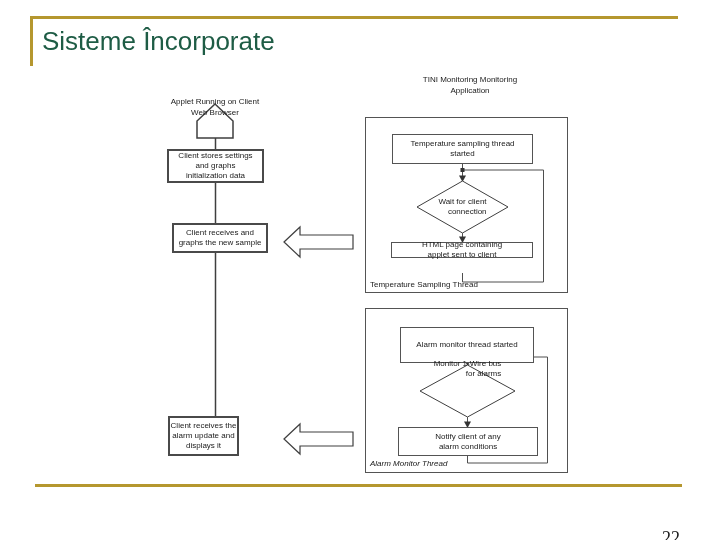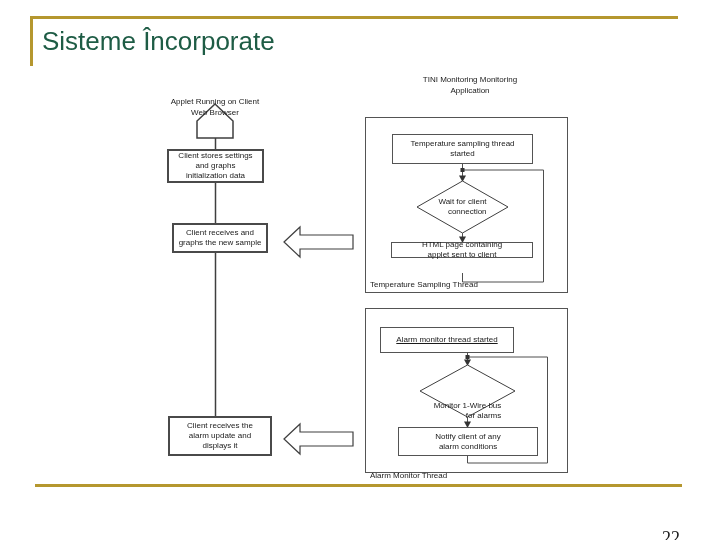--- a/index.html
+++ b/index.html
@@ -78,34 +78,34 @@
 <div class="hdr" style="left:145px;top:72px;width:140px;margin-top:24px;">Applet Running on Client
 Web Browser</div>
 <div class="hdr" style="left:380px;top:74px;width:180px;">TINI Monitoring Monitoring
 Application</div>
 
 <div class="fbox thick" style="left:167px;top:149px;width:97px;height:34px;">Client stores settings
 and graphs
 initialization data</div>
 <div class="fbox thick" style="left:172px;top:223px;width:96px;height:30px;">Client receives and
 graphs the new sample</div>
-<div class="fbox thick" style="left:168px;top:416px;width:104px;height:40px;">Client receives the
+<div class="fbox thick" style="left:168px;top:416px;width:71px;height:40px;">Client receives the
 alarm update and
 displays it</div>
 
 <div class="container" style="left:365px;top:117px;width:203px;height:176px;"></div>
 <div class="clabel" style="left:370px;top:280px;">Temperature Sampling Thread</div>
 <div class="fbox thin" style="left:392px;top:134px;width:141px;height:30px;">Temperature sampling thread
 started</div>
 <div class="dtext" style="left:412px;top:190px;width:101px;height:34px;">Wait for client
 connection</div>
 <div class="fbox thin" style="left:391px;top:242px;width:142px;height:16px;">HTML page containing
 applet sent to client</div>
 
 <div class="container" style="left:365px;top:308px;width:203px;height:165px;"></div>
-<div class="clabel" style="left:370px;top:471px;">Alarm Monitor Thread</div>
-<div class="fbox thin" style="left:380px;top:327px;width:134px;height:26px;text-decoration:underline;">Alarm monitor thread started</div>
-<div class="dtext" style="left:417px;top:394px;width:101px;height:34px;">Monitor 1-Wire bus
+<div class="clabel" style="left:370px;top:459px;font-style:italic;">Alarm Monitor Thread</div>
+<div class="fbox thin" style="left:400px;top:327px;width:134px;height:36px;">Alarm monitor thread started</div>
+<div class="dtext" style="left:417px;top:352px;width:101px;height:34px;">Monitor 1-Wire bus
 for alarms</div>
 <div class="fbox thin" style="left:398px;top:427px;width:140px;height:29px;">Notify client of any
 alarm conditions</div>
 
 <div id="pageno">22</div>
 
 </body></html>

